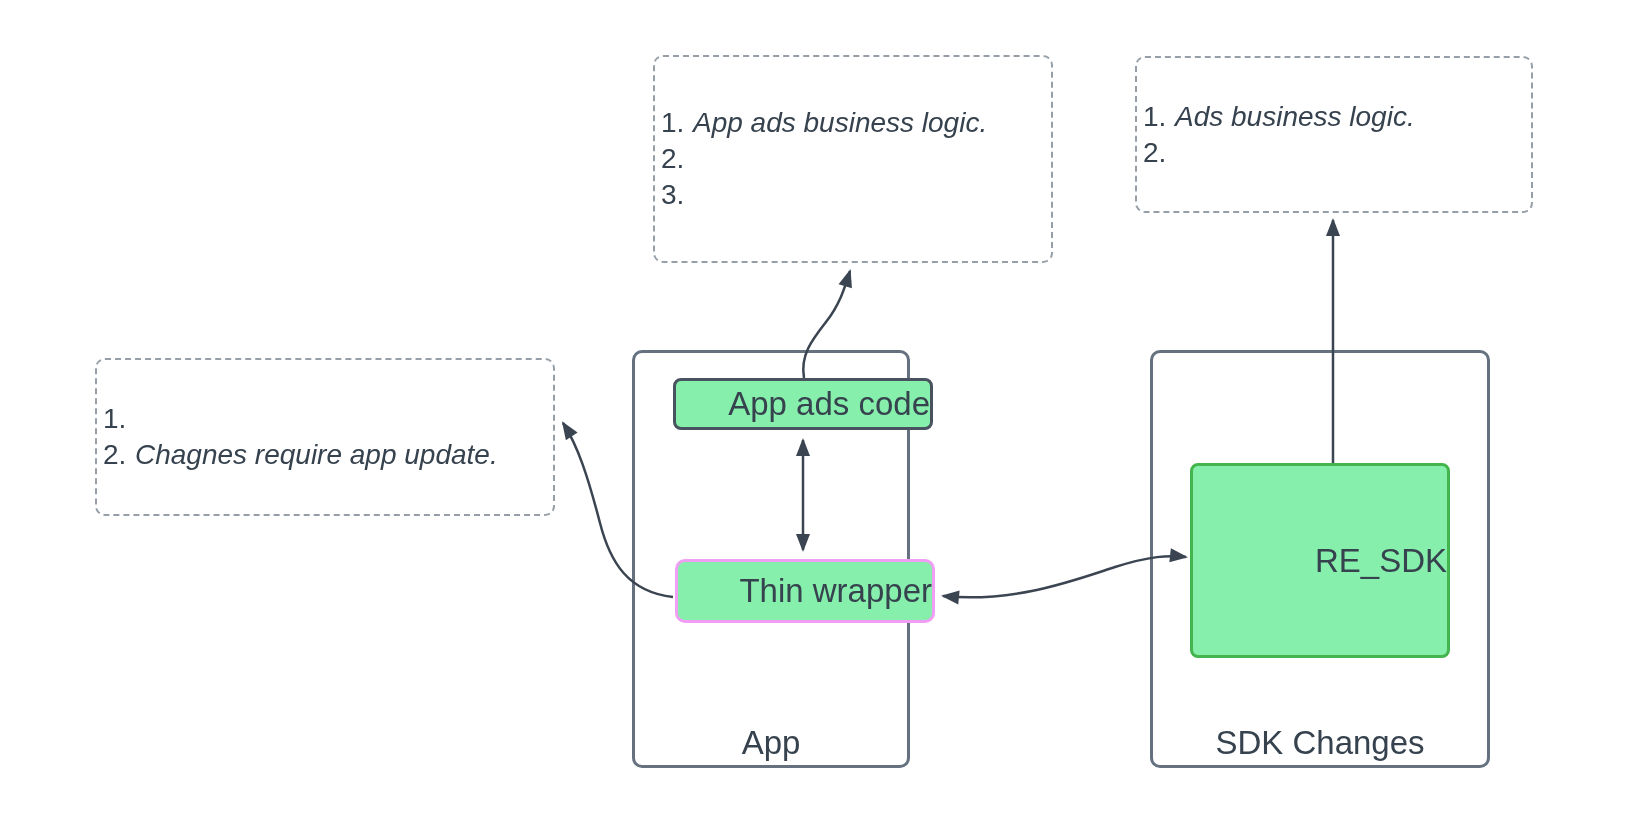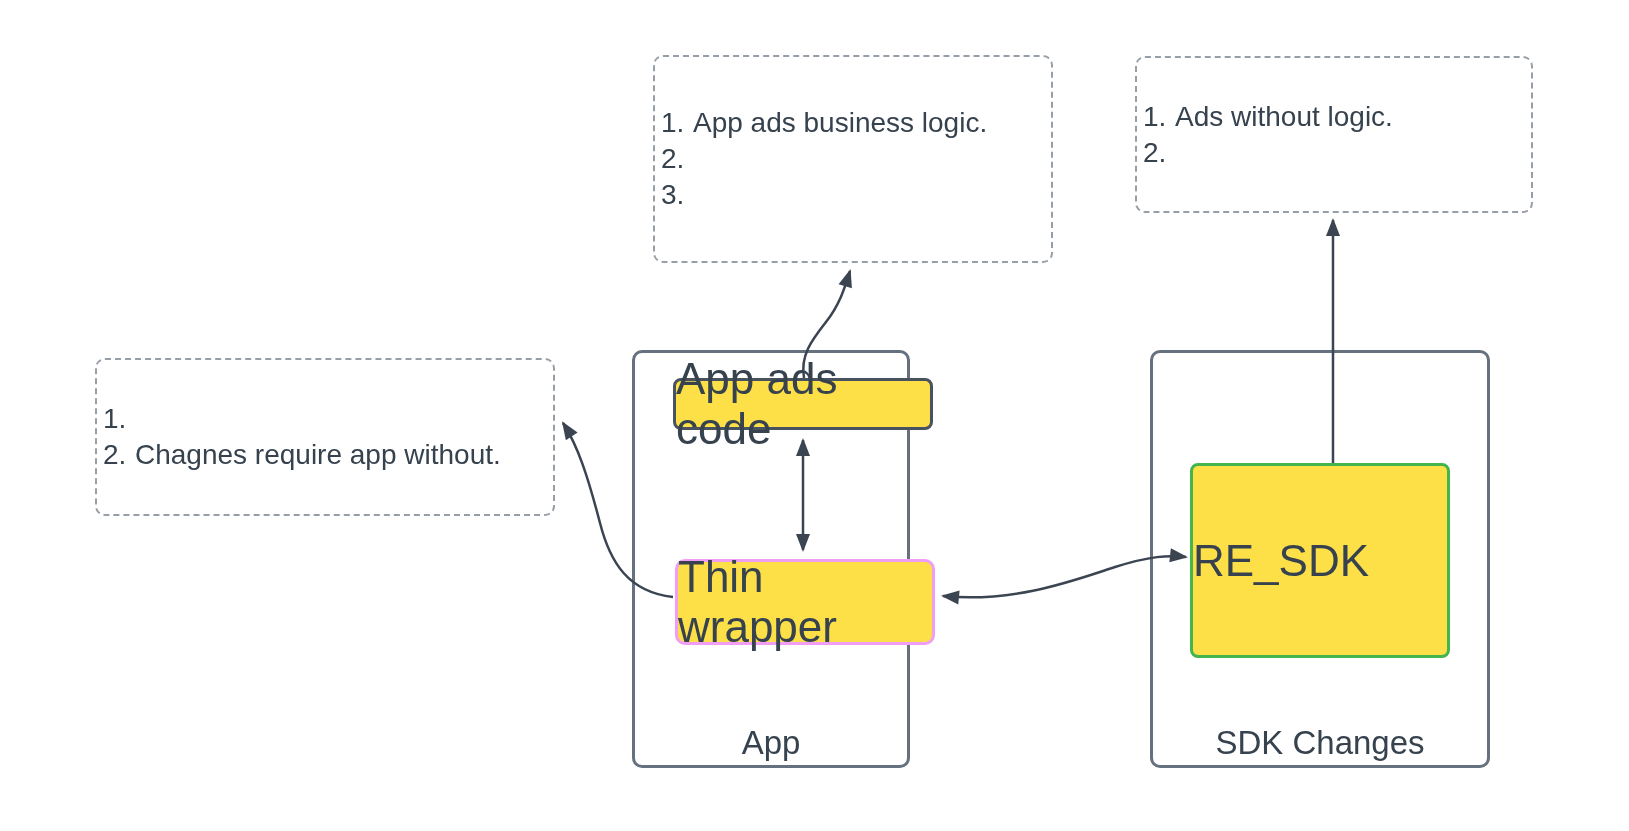--- a/index.html
+++ b/index.html
@@ -25,21 +25,21 @@
     display: flex;
     flex-direction: column;
     justify-content: center;
     padding: 4px 6px;
     color: #36424e;
     font-size: 28px;
     line-height: 36px;
   }
   .note-item { display: flex; align-items: flex-start; }
   .note-item .num { flex: 0 0 32px; white-space: nowrap; }
-  .note-item .txt { white-space: pre-line; }
+  .note-item .txt { white-space: pre-line; font-style: italic; }
   #note-app-ads-code { left: 653px; top: 55px;  width: 400px; height: 208px; }
   #note-re-sdk       { left: 1135px; top: 56px; width: 398px; height: 157px; }
   #note-thin-wrapper { left: 95px;  top: 358px; width: 460px; height: 158px; }
 
   
   .container {
     position: absolute;
     box-sizing: border-box;
     border: 3px solid #667180;
     border-radius: 10px;
@@ -54,33 +54,33 @@
     text-align: center;
     color: #36424e;
     font-size: 33px;
     line-height: 40px;
   }
 
   
   .node {
     position: absolute;
     box-sizing: border-box;
-    background: #fde047;
+    background: #86efac;
     display: flex;
     align-items: center;
-    justify-content: flex-start;
+    justify-content: flex-end;
     color: #36424e;
-    font-size: 44px;
+    font-size: 33px;
   }
   #node-app-ads-code {
     left: 673px; top: 378px; width: 260px; height: 52px;
     border: 3px solid #49535f; border-radius: 8px;
   }
   #node-thin-wrapper {
-    left: 675px; top: 559px; width: 260px; height: 86px;
+    left: 675px; top: 559px; width: 260px; height: 64px;
     border: 3px solid #ef9ef3; border-radius: 10px;
   }
   #node-re-sdk {
     left: 1190px; top: 463px; width: 260px; height: 195px;
     border: 3px solid #44b54d; border-radius: 8px;
   }
 
   
   #edges {
     position: absolute;
@@ -108,34 +108,34 @@
       <span class="num">2.</span>
     </div>
     <div class="note-item">
       <span class="num">3.</span>
     </div>
   </div>
 
   <div class="note" id="note-re-sdk">
     <div class="note-item">
       <span class="num">1.</span>
-      <span class="txt">Ads without logic.</span>
+      <span class="txt">Ads business logic.</span>
     </div>
     <div class="note-item">
       <span class="num">2.</span>
     </div>
   </div>
 
   <div class="note" id="note-thin-wrapper">
     <div class="note-item">
       <span class="num">1.</span>
     </div>
     <div class="note-item">
       <span class="num">2.</span>
-      <span class="txt">Chagnes require app without.</span>
+      <span class="txt">Chagnes require app update.</span>
     </div>
   </div>
 
   <div class="container" id="container-app">
     <div class="container-label">App</div>
   </div>
 
   <div class="container" id="container-sdk">
     <div class="container-label">SDK Changes</div>
   </div>

